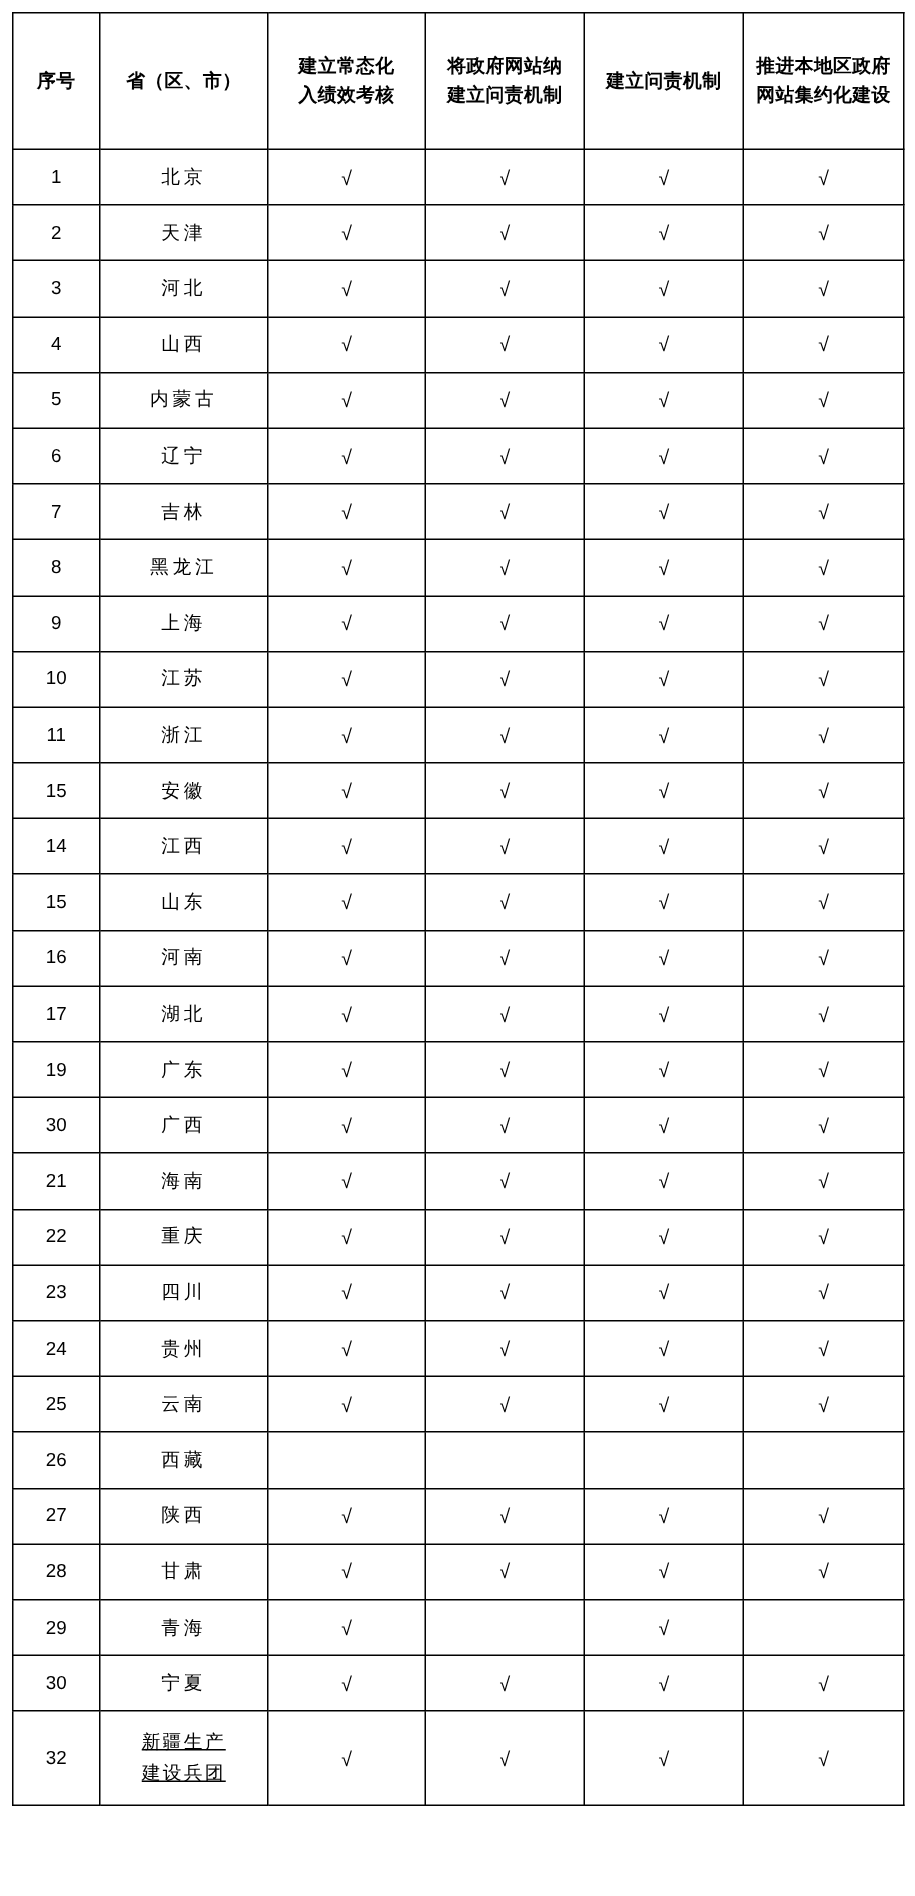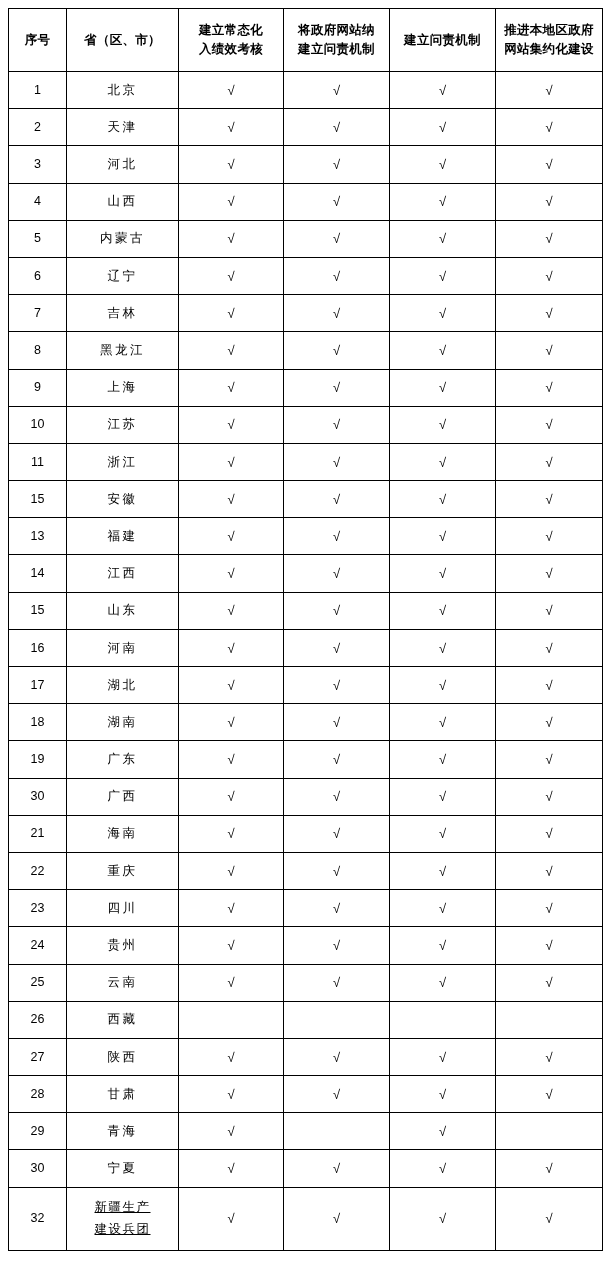--- a/index.html
+++ b/index.html
@@ -37,21 +37,21 @@
     border: 1px solid #000000;
     text-align: center;
     vertical-align: middle;
     font-size: 12.5px;
     line-height: 1.5;
     padding: 0;
   }
   table.grid thead th {
     font-weight: bold;
     height: 58px;
-    padding: 2px 6px;
+    padding: 16px 6px;
     letter-spacing: 0.3px;
   }
   table.grid thead th.hdr-narrow {
     padding: 2px 2px;
   }
   table.grid tbody td {
     height: 36.2px;
     font-weight: normal;
   }
   table.grid tbody tr.tall td {
@@ -213,28 +213,20 @@
         </tr>
         <tr>
           <td class="idx">15</td>
           <td class="prov">安徽</td>
           <td class="mark"><span class="chk">√</span></td>
           <td class="mark"><span class="chk">√</span></td>
           <td class="mark"><span class="chk">√</span></td>
           <td class="mark"><span class="chk">√</span></td>
         </tr>
         <tr>
-          <td class="idx">13</td>
-          <td class="prov">福建</td>
-          <td class="mark"><span class="chk">√</span></td>
-          <td class="mark"><span class="chk">√</span></td>
-          <td class="mark"><span class="chk">√</span></td>
-          <td class="mark"><span class="chk">√</span></td>
-        </tr>
-        <tr>
           <td class="idx">14</td>
           <td class="prov">江西</td>
           <td class="mark"><span class="chk">√</span></td>
           <td class="mark"><span class="chk">√</span></td>
           <td class="mark"><span class="chk">√</span></td>
           <td class="mark"><span class="chk">√</span></td>
         </tr>
         <tr>
           <td class="idx">15</td>
           <td class="prov">山东</td>
@@ -247,28 +239,20 @@
           <td class="idx">16</td>
           <td class="prov">河南</td>
           <td class="mark"><span class="chk">√</span></td>
           <td class="mark"><span class="chk">√</span></td>
           <td class="mark"><span class="chk">√</span></td>
           <td class="mark"><span class="chk">√</span></td>
         </tr>
         <tr>
           <td class="idx">17</td>
           <td class="prov">湖北</td>
-          <td class="mark"><span class="chk">√</span></td>
-          <td class="mark"><span class="chk">√</span></td>
-          <td class="mark"><span class="chk">√</span></td>
-          <td class="mark"><span class="chk">√</span></td>
-        </tr>
-        <tr>
-          <td class="idx">18</td>
-          <td class="prov">湖南</td>
           <td class="mark"><span class="chk">√</span></td>
           <td class="mark"><span class="chk">√</span></td>
           <td class="mark"><span class="chk">√</span></td>
           <td class="mark"><span class="chk">√</span></td>
         </tr>
         <tr>
           <td class="idx">19</td>
           <td class="prov">广东</td>
           <td class="mark"><span class="chk">√</span></td>
           <td class="mark"><span class="chk">√</span></td>

